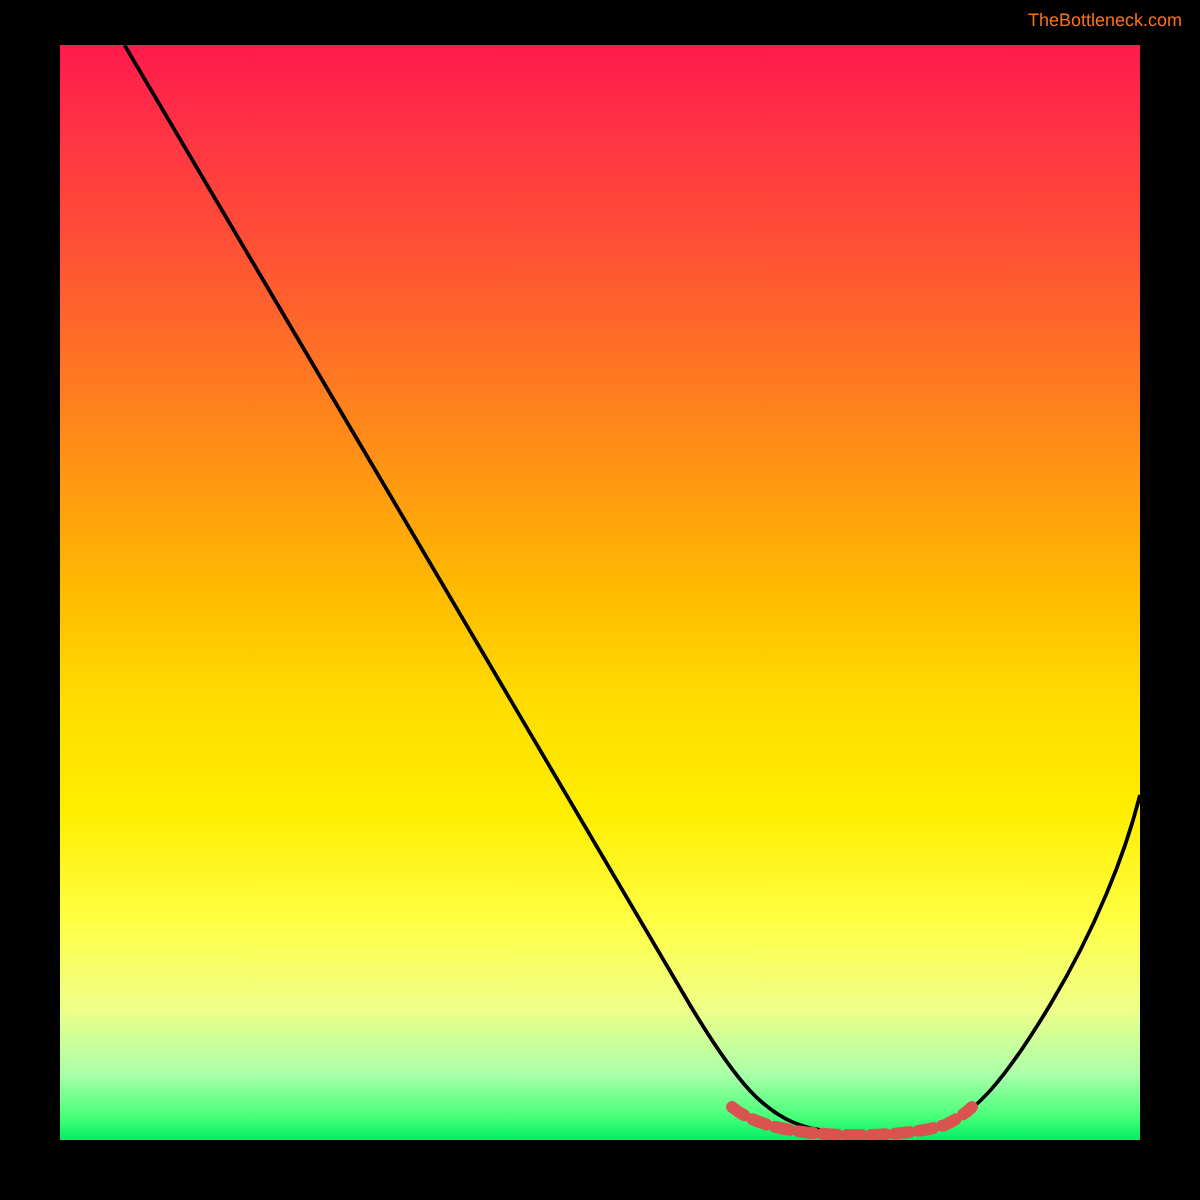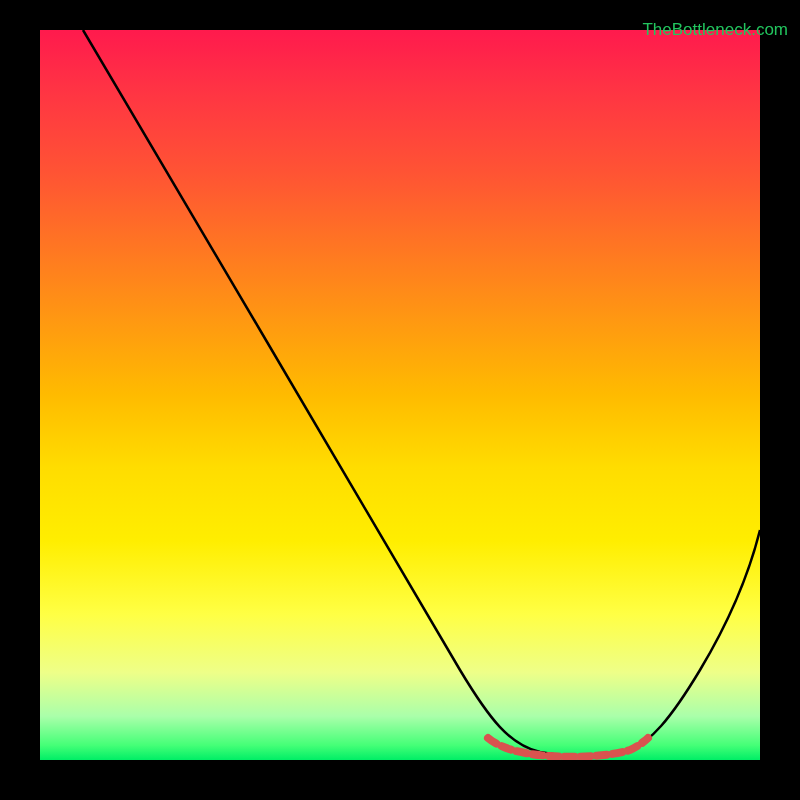--- a/index.html
+++ b/index.html
@@ -6,24 +6,24 @@
     margin: 0;
     padding: 0;
     width: 800px;
     height: 800px;
     background: #000;
     font-family: Arial, sans-serif;
     position: relative;
   }
   .watermark {
     position: absolute;
-    top: 20px;
+    top: 6px;
     right: 12px;
-    color: #22c55e;
-    font-size: 17px;
+    color: #f97316;
+    font-size: 12px;
     z-index: 10;
   }
   .plot-area {
     position: absolute;
     left: 40px;
     top: 30px;
     width: 720px;
     height: 730px;
     background: linear-gradient(to bottom,
       #ff1a4d 0%,

